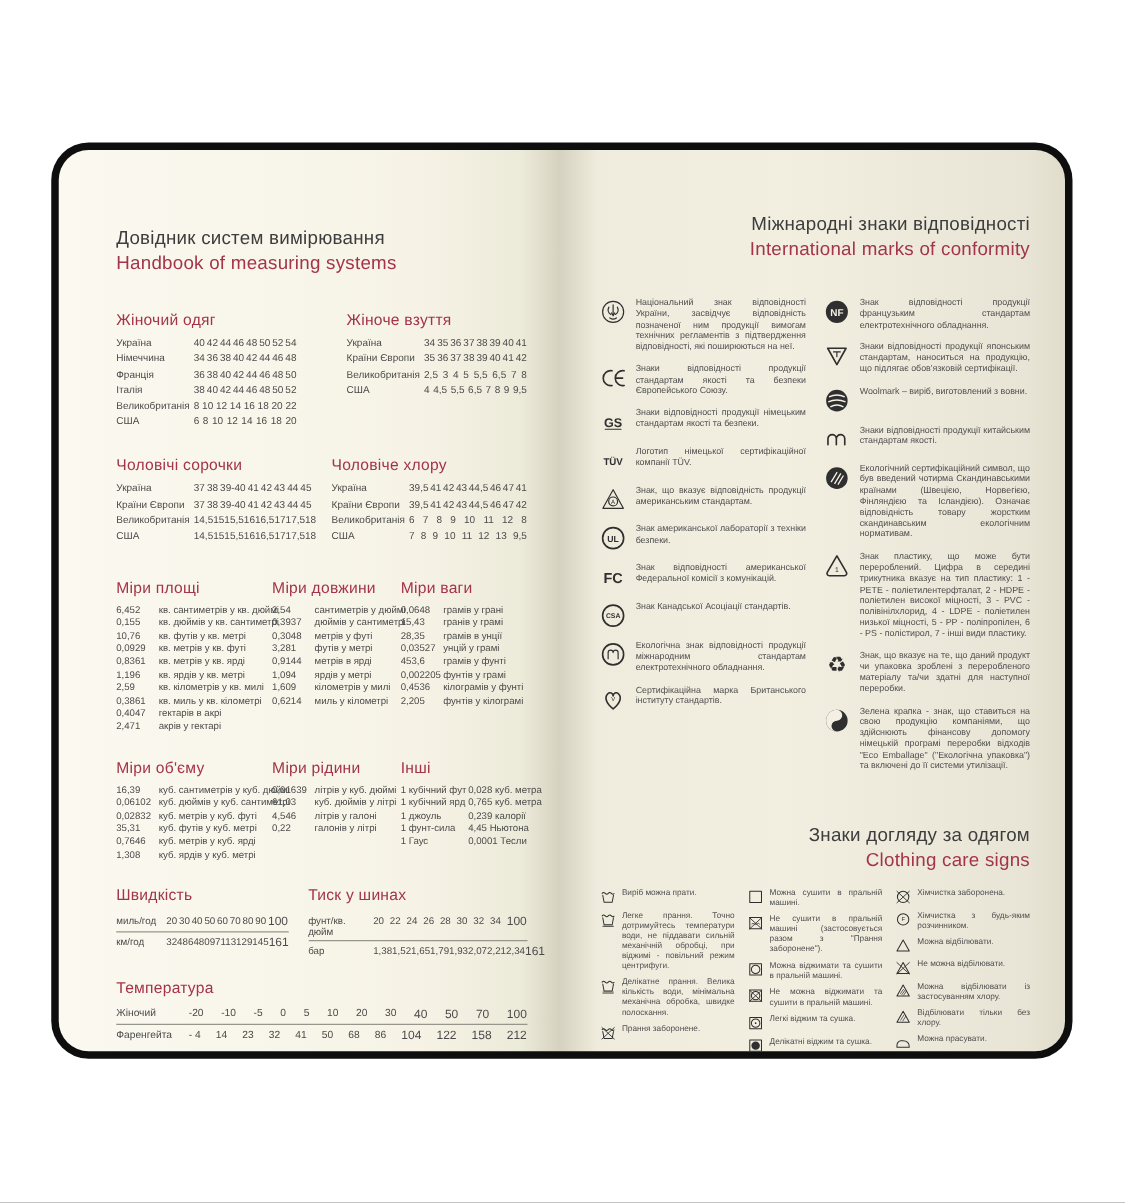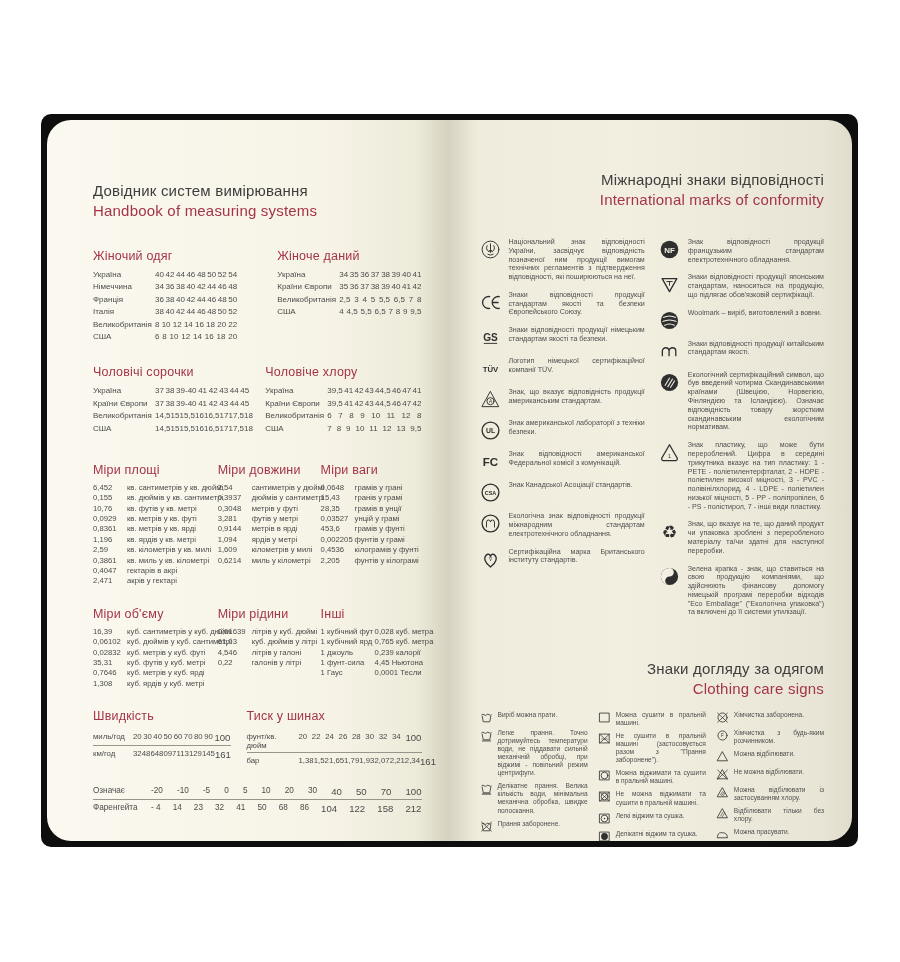--- a/index.html
+++ b/index.html
@@ -1,18 +1,18 @@
 <!DOCTYPE html>
 <html><head>
 <meta charset="utf-8">
 <style>
   html,body{margin:0;padding:0;background:#ffffff;width:900px;height:962px;
     font-family:"Liberation Sans", sans-serif; -webkit-font-smoothing:antialiased;}
   .book{position:absolute;left:41px;top:114px;width:817px;height:733px;
-    background:#0e0e0e;border-radius:10px;padding:6px;box-sizing:border-box;}
+    background:#0e0e0e;border-radius:30px;padding:6px;box-sizing:border-box;}
   .pages{width:100%;height:100%;border-radius:24px;overflow:hidden;display:flex;
     background:linear-gradient(90deg,#fbf9f0 0%,#f6f3e6 36%,#ecead9 46%,#d6d2c0 49.8%,#efecdd 53.5%,#f2efe1 72%,#e8e5d6 96%,#e0ddcc 100%);}
   .page{width:50%;box-sizing:border-box;color:#474747;}
   .page.left{padding:62px 28px 0 46px;}
   .page.right{padding:51px 28px 0 30px;}
 
   .t-uk{font-size:15px;color:#3d3d3d;letter-spacing:.2px;}
   .t-en{font-size:15px;color:#a43448;letter-spacing:.2px;margin-top:3px;}
   .titles{margin-bottom:30px;}
   .titles.right{text-align:right;}
@@ -158,21 +158,21 @@
                 <span>10</span>
                 <span>12</span>
                 <span>14</span>
                 <span>16</span>
                 <span>18</span>
                 <span>20</span>
               </span>
             </div>
           </div>
         <div id="women-shoes">
-            <div class="sec-hd">Жіноче даний</div>
+            <div class="sec-hd">Жіноче взуття</div>
             <div class="srow">
               <span class="lbl">Україна</span>
               <span class="vals">
                 <span>34</span>
                 <span>35</span>
                 <span>36</span>
                 <span>37</span>
                 <span>38</span>
                 <span>39</span>
                 <span>40</span>
@@ -576,22 +576,23 @@
                 <span class="">1,93</span>
                 <span class="">2,07</span>
                 <span class="">2,21</span>
                 <span class="">2,34</span>
                 <span class="big">161</span>
               </span>
             </div>
           </div>
       </div>
       <div id="temperature" class="unittab temp">
+          <div class="sec-hd">Температура</div>
           <div class="unit-row rule">
-            <span class="ulbl">Означає</span>
+            <span class="ulbl">Жіночий</span>
             <span class="uvals">
               <span class="">-20</span>
               <span class="">-10</span>
               <span class="">-5</span>
               <span class="">0</span>
               <span class="">5</span>
               <span class="">10</span>
               <span class="">20</span>
               <span class="">30</span>
               <span class="big">40</span>

